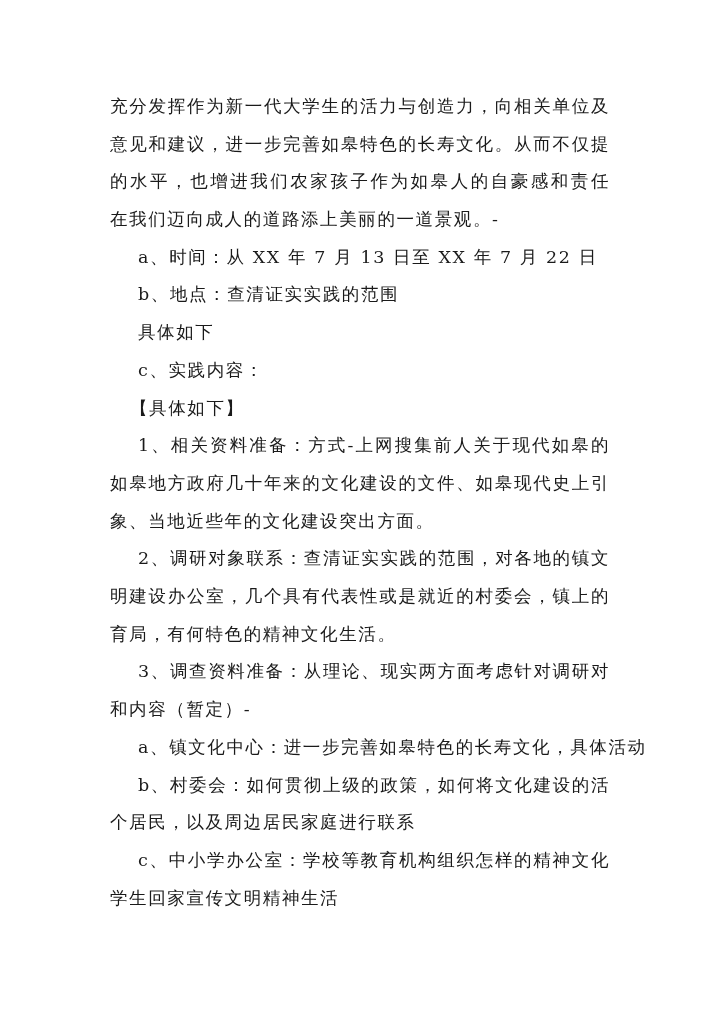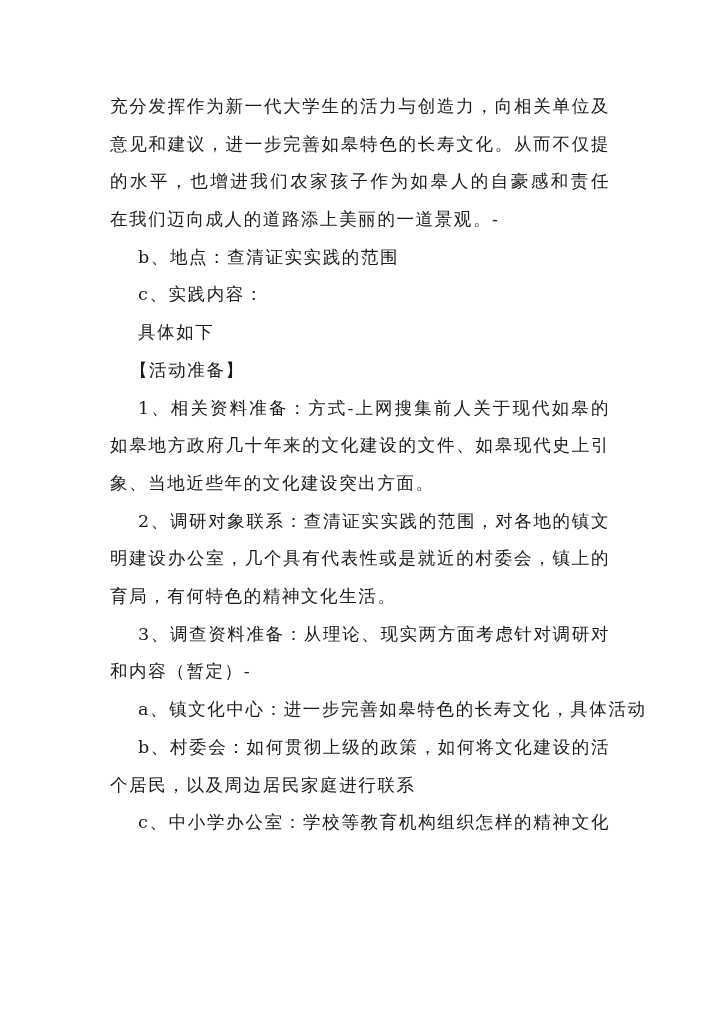--- a/index.html
+++ b/index.html
@@ -46,35 +46,38 @@
 
 <div class="page">
 
   <div class="para">
     <span class="line" style="white-space: normal; width: 100%; box-sizing: border-box; overflow: hidden; height: 37.7px;">充分发挥作为新一代大学生的活力与创造力，向相关单位及身边人提出有建树的</span>
     <span class="line" style="white-space: normal; width: 100%; box-sizing: border-box; overflow: hidden; height: 37.7px;">意见和建议，进一步完善如皋特色的长寿文化。从而不仅提高我们理论联系实际</span>
     <span class="line" style="white-space: normal; width: 100%; box-sizing: border-box; overflow: hidden; height: 37.7px;">的水平，也增进我们农家孩子作为如皋人的自豪感和责任心，提高社会服务意识，</span>
     <span class="line last">在我们迈向成人的道路添上美丽的一道景观。-</span>
   </div>
 
+  <div class="para">
+    <span class="line last" style="padding-left:28px">a、时间：从 XX 年 7 月 13 日至 XX 年 7 月 22 日</span>
+  </div>
 
   <div class="para">
     <span class="line last" style="padding-left:28px">b、地点：查清证实实践的范围</span>
+  </div>
+
+  <div class="para">
+    <span class="line last" style="padding-left:28px">具体如下</span>
   </div>
 
   <div class="para">
     <span class="line last" style="padding-left:28px">c、实践内容：</span>
   </div>
 
   <div class="para">
-    <span class="line last" style="padding-left:28px">具体如下</span>
-  </div>
-
-  <div class="para">
-    <span class="line last" style="padding-left:20px">【活动准备】</span>
+    <span class="line last" style="padding-left:20px">【具体如下】</span>
   </div>
 
   <div class="para">
     <span class="line" style="padding-left: 28px; white-space: normal; width: 100%; box-sizing: border-box; overflow: hidden; height: 37.7px;">1、相关资料准备：方式-上网搜集前人关于现代如皋的长寿现象的相关调研、</span>
     <span class="line" style="white-space: normal; width: 100%; box-sizing: border-box; overflow: hidden; height: 37.7px;">如皋地方政府几十年来的文化建设的文件、如皋现代史上引起社会关注的文化现</span>
     <span class="line last">象、当地近些年的文化建设突出方面。</span>
   </div>
 
   <div class="para">
     <span class="line" style="padding-left: 28px; white-space: normal; width: 100%; box-sizing: border-box; overflow: hidden; height: 37.7px;">2、调研对象联系：查清证实实践的范围，对各地的镇文化中心或是精神文</span>
@@ -91,15 +94,16 @@
     <span class="line last" style="padding-left:28px">a、镇文化中心：进一步完善如皋特色的长寿文化，具体活动</span>
   </div>
 
   <div class="para">
     <span class="line" style="padding-left: 28px; white-space: normal; width: 100%; box-sizing: border-box; overflow: hidden; height: 37.7px;">b、村委会：如何贯彻上级的政策，如何将文化建设的活动落实到每家每户每</span>
     <span class="line last">个居民，以及周边居民家庭进行联系</span>
   </div>
 
   <div class="para">
     <span class="line" style="padding-left: 28px; white-space: normal; width: 100%; box-sizing: border-box; overflow: hidden; height: 37.7px;">c、中小学办公室：学校等教育机构组织怎样的精神文化建设以及如何教育</span>
+    <span class="line last">学生回家宣传文明精神生活</span>
   </div>
 
 </div>
 
 </body></html>

